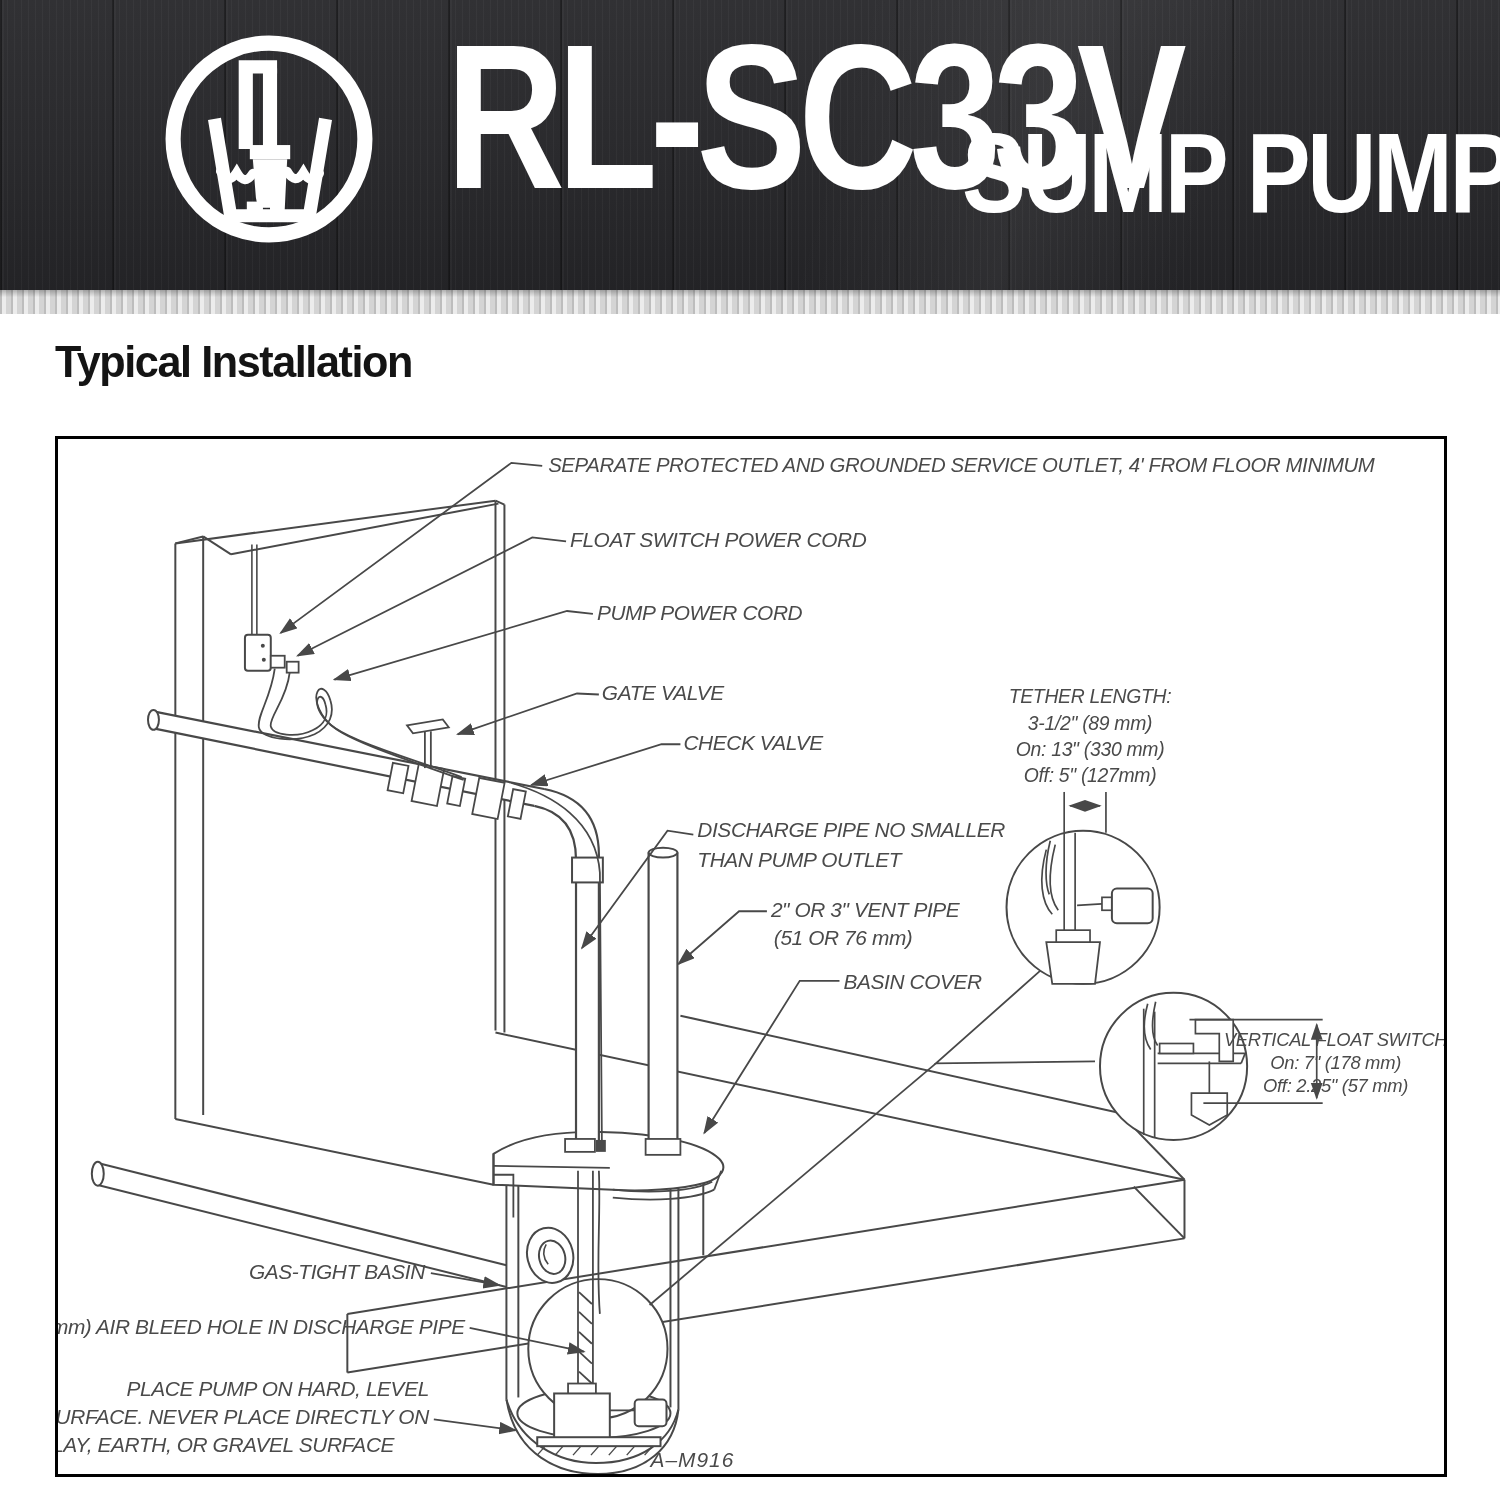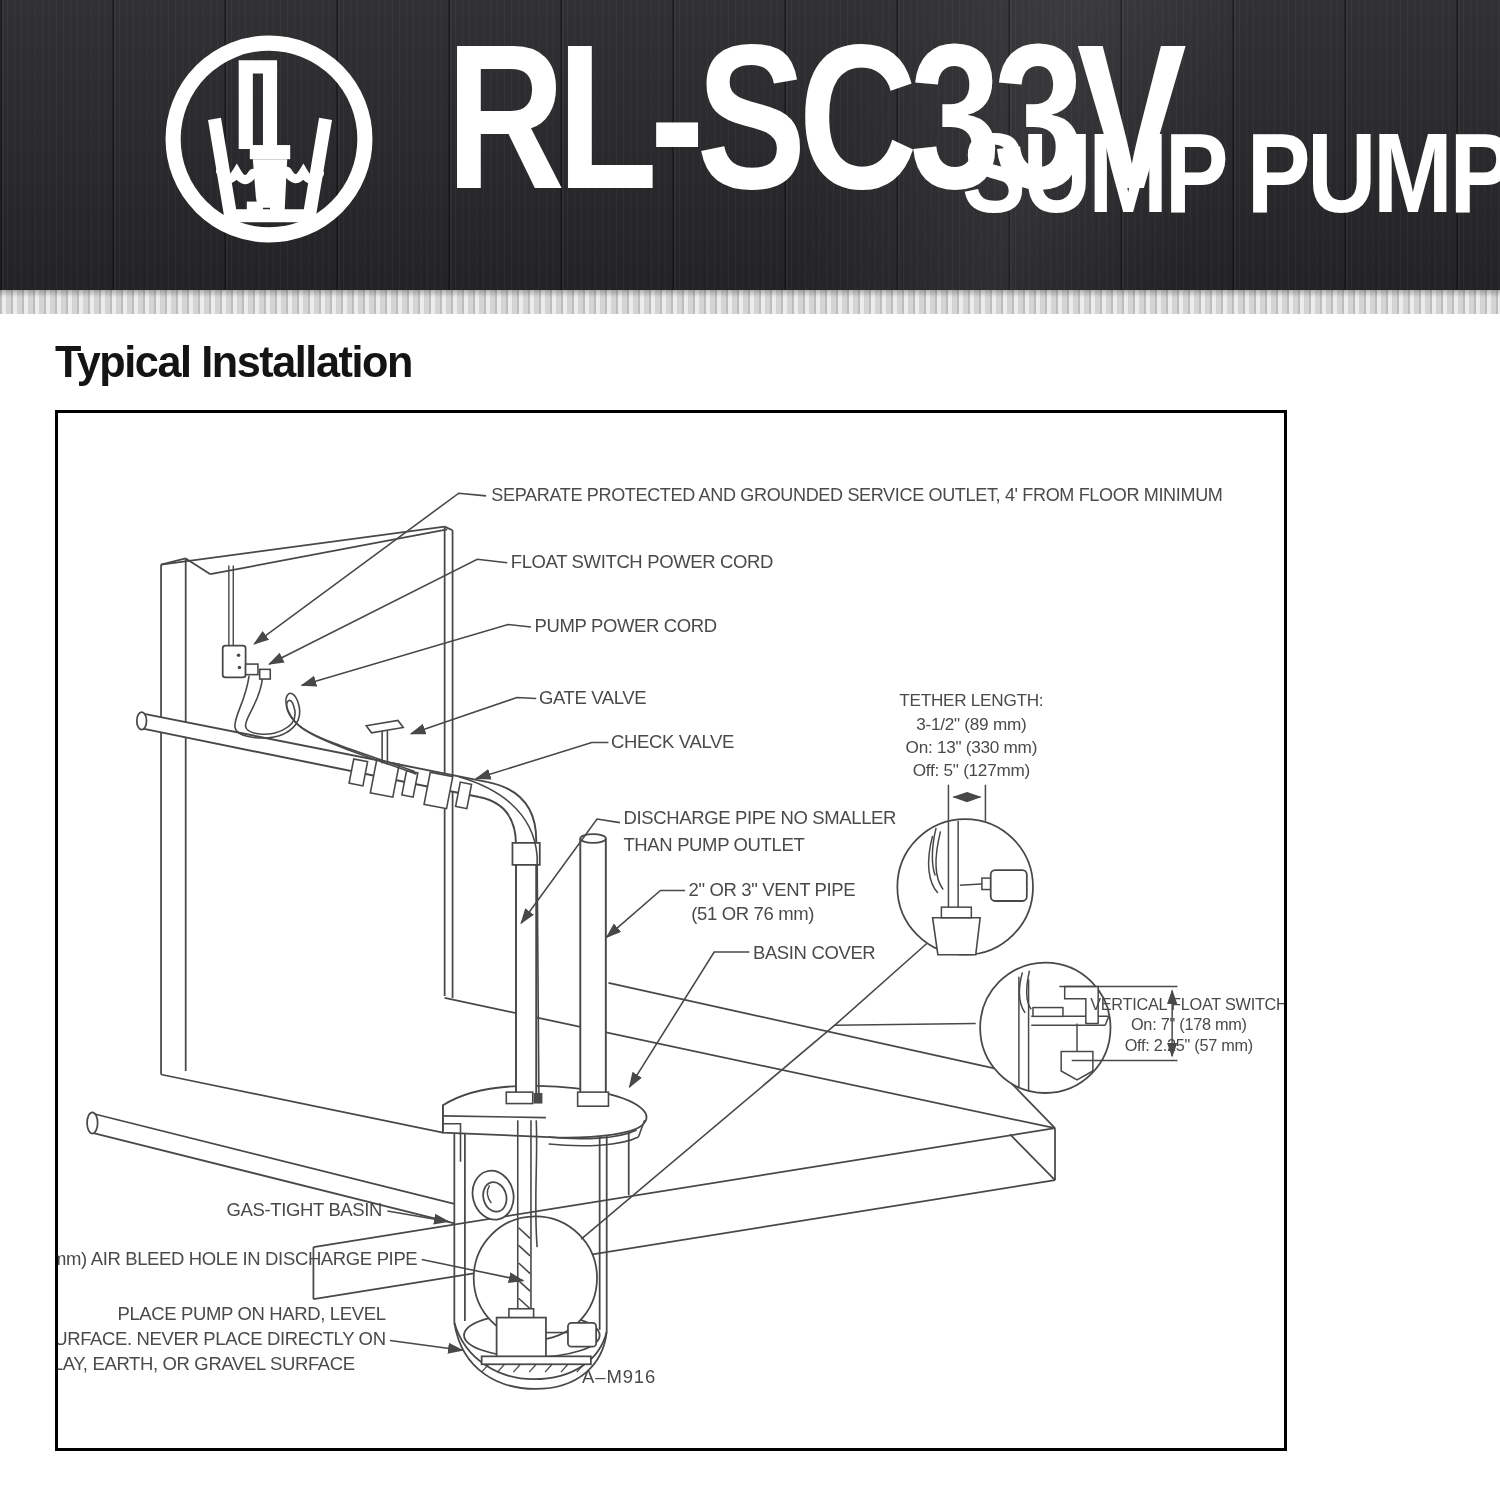--- a/index.html
+++ b/index.html
@@ -20,22 +20,22 @@
   .brand{position:absolute;left:446px;top:14px;line-height:1;color:#fff;font-weight:bold;
          transform:scaleX(0.80);transform-origin:left top;white-space:nowrap;
          font-size:206px;letter-spacing:-10px;}
   .brand-sub{position:absolute;left:962px;top:116px;line-height:1;color:#fff;font-weight:bold;
          transform:scaleX(0.84);transform-origin:left top;white-space:nowrap;
          font-size:114px;letter-spacing:-4px;}
   
   .sect{position:absolute;left:55px;top:336px;font-size:45px;font-weight:bold;color:#141414;
         letter-spacing:-1.5px;transform:scaleX(0.96);transform-origin:left top;}
   
-  .diag{position:absolute;left:55px;top:410px;width:1232px;height:1041px;box-sizing:border-box;
-        border:3px solid #000;background:#fff;}
+  .diag{position:absolute;left:55px;top:436px;width:1392px;height:1041px;box-sizing:border-box;
+        border:3px solid #000;background:#fff;font-style:italic;}
   .diag svg{display:block;width:100%;height:100%;}
   text.lbl{font-family:"Liberation Sans",sans-serif;fill:#4a4a4a;font-size:21px;letter-spacing:-0.4px;}
   text.lbl-sm{font-family:"Liberation Sans",sans-serif;fill:#4a4a4a;font-size:19.5px;letter-spacing:-0.3px;}
   text.lbl-xs{font-family:"Liberation Sans",sans-serif;fill:#4a4a4a;font-size:18.5px;letter-spacing:-0.3px;}
   text.dwg{font-family:"Liberation Sans",sans-serif;fill:#4a4a4a;font-size:21px;letter-spacing:1px;}
 </style>
 </head>
 <body>
 
 <div class="page">

